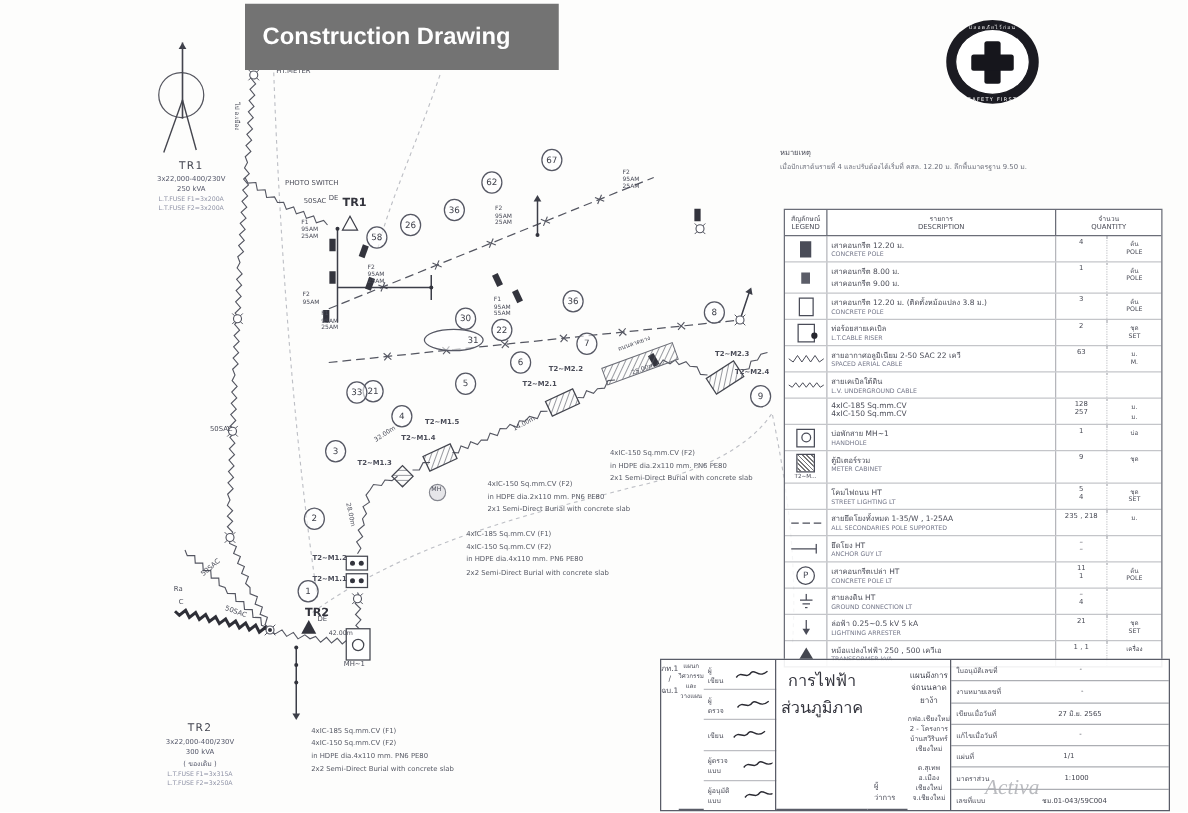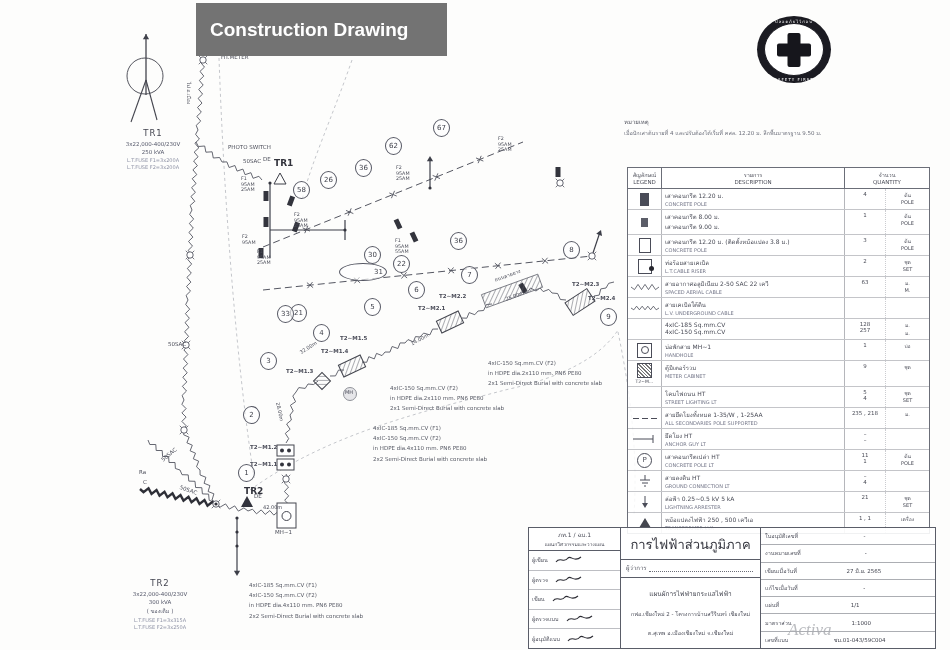--- a/index.html
+++ b/index.html
@@ -42,21 +42,21 @@
   .ldesc{border-left:1px solid rgba(107,110,120,.5);border-right:1px solid rgba(107,110,120,.5);padding:2px 3px;}
   .ldesc .th{font-size:6px;color:#494b56;white-space:pre-line;}
   .ldesc .en{font-size:5px;color:#75788a;white-space:pre-line;}
   .lqty{font-size:5.5px;text-align:center;padding:2px 1px;white-space:pre-line;color:#494b56;}
   .lunit{font-size:5px;text-align:center;padding:2px 1px;white-space:pre-line;color:#494b56;border-left:1px dotted rgba(107,110,120,.35);}
   .dsh{display:inline-block;width:6px;height:1px;background:#4a4c58;}
   .tmslbl{font-size:4.5px;color:#4a4c58;margin-top:1px;}
   
   #tblock{position:absolute;left:528px;top:527px;width:408px;height:122px;border:1px solid #5a5d68;
           display:grid;grid-template-columns:92px 140px 174px;background:rgba(255,255,255,.9);box-sizing:border-box;}
-  .tb-col{border-right:1px solid #5a5d68;display:flex;flex-direction:column;box-sizing:border-box;}
+  .tb-col{border-right:1px solid #5a5d68;display:flex;flex-direction:row;box-sizing:border-box;}
   .tb-col:last-child{border-right:none;}
   #tb-deptno{font-size:6px;text-align:center;padding-top:2px;color:#4a4c58;}
   #tb-dept{font-size:5px;text-align:center;color:#4a4c58;border-bottom:1px solid #5a5d68;padding-bottom:2px;}
   .sigrow{flex:1;display:flex;align-items:center;padding:0 3px;border-bottom:1px solid rgba(90,93,104,.4);}
   .sigrow:last-child{border-bottom:none;}
   .sigrow .sl{font-size:5.5px;color:#4a4c58;}
   .sigrow svg{margin-left:6px;}
   #tb-org{font-size:13px;text-align:center;padding:6px 0 4px 0;color:#33343d;border-bottom:1px solid #5a5d68;}
   #tb-gov{display:flex;align-items:flex-end;padding:3px 5px 4px 5px;border-bottom:1px solid #5a5d68;}
   #tb-gov .gl{font-size:6px;color:#4a4c58;}
@@ -625,21 +625,21 @@
           </div>
         </div>
     </div>
     <div class="tb-col">
       <div id="tb-org">การไฟฟ้าส่วนภูมิภาค</div>
       <div id="tb-gov">
         <span class="gl">ผู้ว่าการ</span>
         <span class="dots"></span>
       </div>
       <div id="tb-mid-rest">
-        <div id="tb-title">แผนผัการไฟฟ่ายกระแสไฟฟ้า</div>
+        <div id="tb-title">แผนผังการจ่ถนนลาดยาง้า</div>
         <div id="tb-proj">กฟอ.เชียงใหม่ 2 - โครงการบ้านสวีรินทร์ เชียงใหม่</div>
         <div id="tb-loc">ต.สุเทพ อ.เมืองเชียงใหม่ จ.เชียงใหม่</div>
       </div>
     </div>
     <div class="tb-col">
       <div id="tb-fields" style="flex:1;display:flex;flex-direction:column;">
           <div class="fldrow">
             <span class="fl">ใบอนุมัติเลขที่</span>
             <span class="fv">-</span>
           </div>

